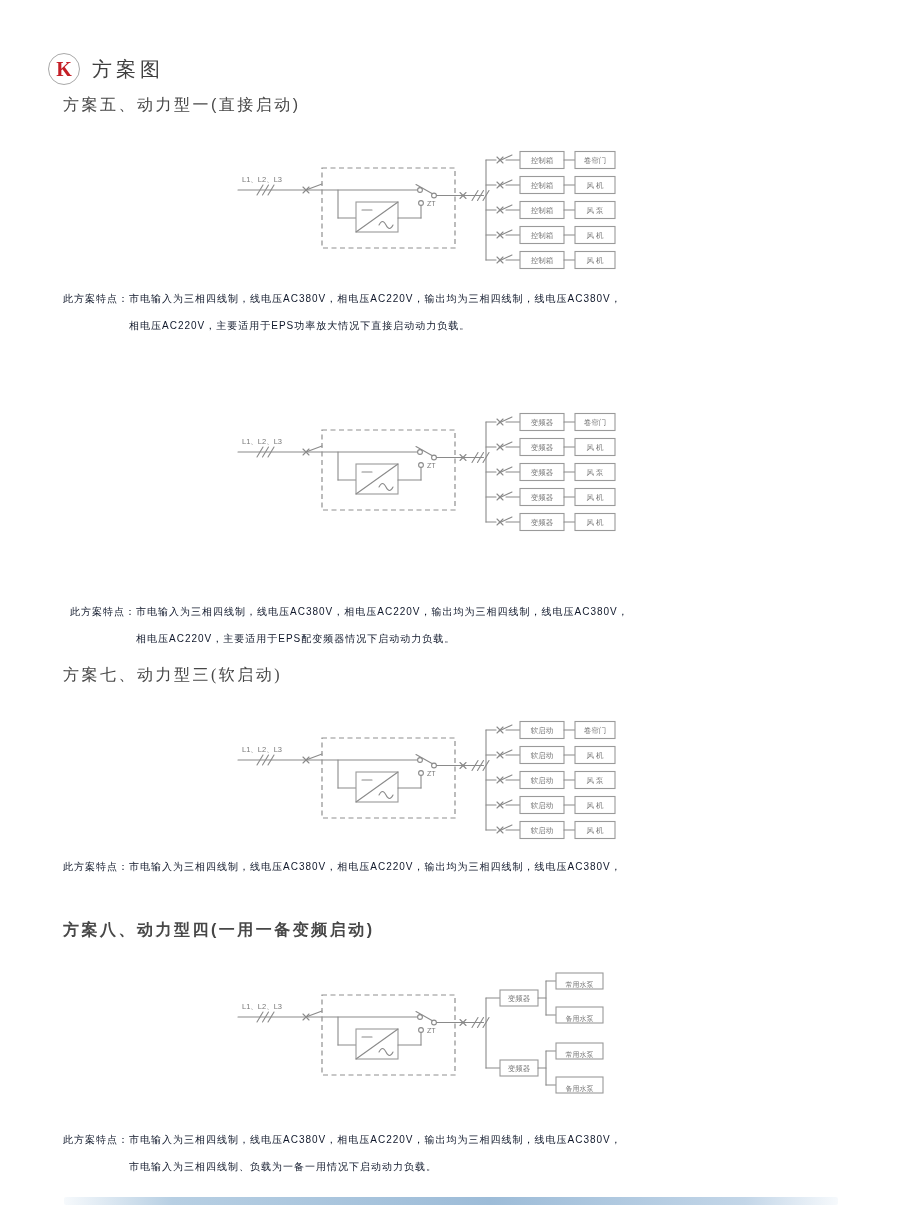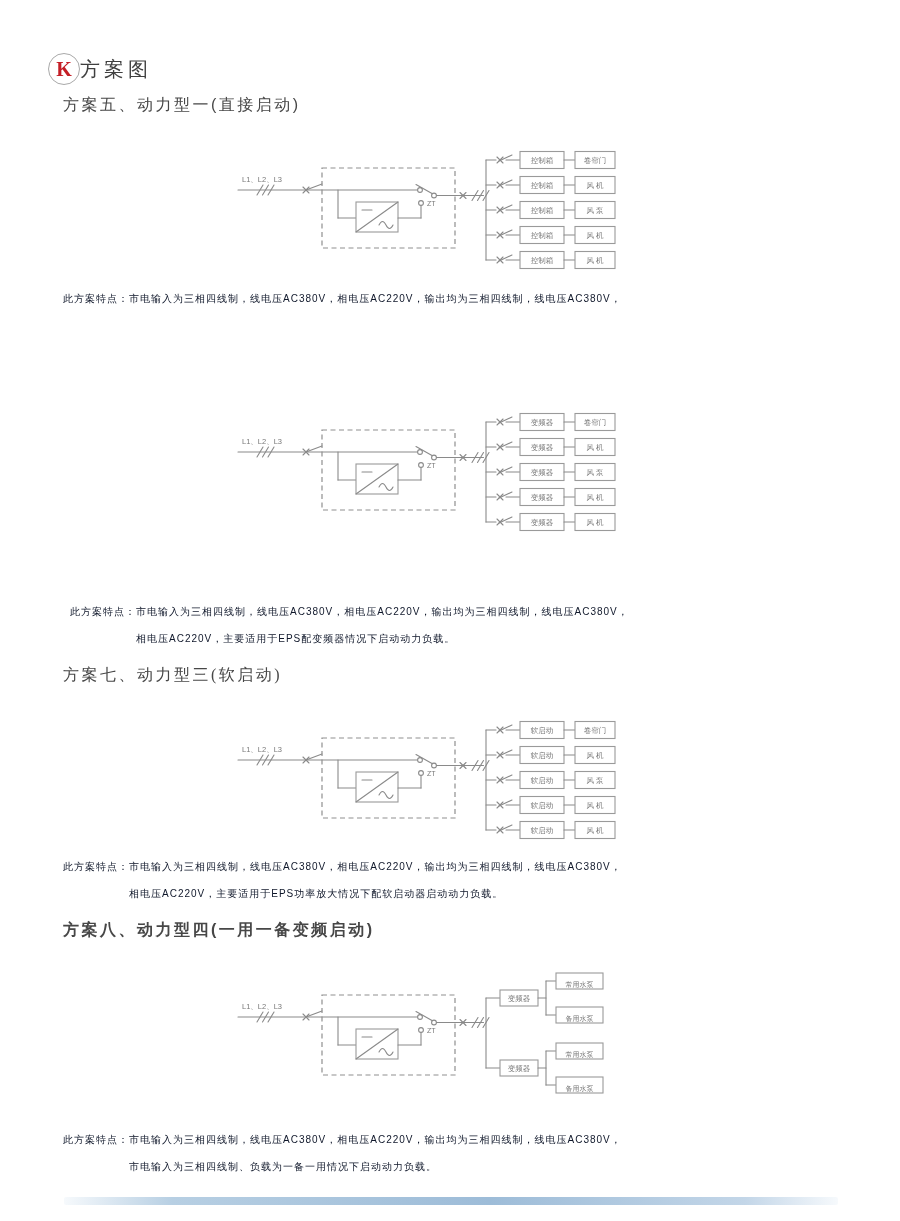--- a/index.html
+++ b/index.html
@@ -3,21 +3,21 @@
 <meta charset="utf-8">
 <style>
   html,body{margin:0;padding:0;background:#fff;}
   #page{position:relative;width:900px;height:1221px;background:#fff;overflow:hidden;
         font-family:"Liberation Sans",sans-serif;color:#4d4d4d;}
   
   .hdr{position:absolute;left:48px;top:53px;display:flex;align-items:center;}
   .klogo{width:30px;height:30px;border:1.3px solid #a9a9a9;border-radius:50%;
          display:flex;align-items:center;justify-content:center;
          font-family:"Liberation Serif",serif;font-size:20px;font-weight:bold;}
-  .ptitle{font-size:20px;letter-spacing:4px;color:#3f3f3f;}
+  .ptitle{margin-left:12px;font-size:20px;letter-spacing:4px;color:#3f3f3f;}
   
   .stitle{position:absolute;left:63px;font-size:16px;letter-spacing:2.5px;color:#474747;white-space:nowrap;text-align:right;}
   
   .diag{position:absolute;left:230px;}
   svg line, svg path{stroke:#8a8a8a;stroke-width:1.1;fill:none;stroke-linecap:round;}
   svg rect.db{fill:#ffffff;stroke:#9a9a9a;stroke-width:1.1;}
   svg rect.dashed{fill:none;stroke:#8f8f8f;stroke-width:1.2;stroke-dasharray:5 3.5;}
   svg circle{fill:#ffffff;stroke:#8a8a8a;stroke-width:1.1;}
   svg text{fill:#787878;font-family:"Liberation Sans",sans-serif;}
   
@@ -118,20 +118,21 @@
       <rect x="290" y="111.5" width="44" height="17" class="db"></rect>
       <text x="312" y="122.8" font-size="7.5" text-anchor="middle">控制箱</text>
       <line x1="334" y1="120" x2="345" y2="120"></line>
       <rect x="345" y="111.5" width="40" height="17" class="db"></rect>
       <text x="365" y="122.8" font-size="7.5" text-anchor="middle">风 机</text>
     </svg>
   <div class="feat" style="left:63px;top:285px;">
     <span class="lbl">此方案特点：</span>
     <span>
       <div>市电输入为三相四线制，线电压AC380V，相电压AC220V，输出均为三相四线制，线电压AC380V，</div>
+      <div>相电压AC220V，主要适用于EPS功率放大情况下直接启动动力负载。</div>
     </span>
   </div>
 
   <svg class="diag" style="top:402px;" width="430" height="135" viewBox="0 0 430 135">
       <text x="12" y="42" font-size="7.5" text-anchor="start">L1、L2、L3</text>
       <line x1="8" y1="50" x2="188" y2="50"></line>
       <line x1="27" y1="55" x2="33" y2="45"></line>
       <line x1="32.5" y1="55" x2="38.5" y2="45"></line>
       <line x1="38" y1="55" x2="44" y2="45"></line>
       <line x1="73" y1="47" x2="79" y2="53"></line>
@@ -296,21 +297,20 @@
       <rect x="290" y="111.5" width="44" height="17" class="db"></rect>
       <text x="312" y="122.8" font-size="7.5" text-anchor="middle">软启动</text>
       <line x1="334" y1="120" x2="345" y2="120"></line>
       <rect x="345" y="111.5" width="40" height="17" class="db"></rect>
       <text x="365" y="122.8" font-size="7.5" text-anchor="middle">风 机</text>
     </svg>
   <div class="feat" style="left:63px;top:853px;">
     <span class="lbl">此方案特点：</span>
     <span>
       <div>市电输入为三相四线制，线电压AC380V，相电压AC220V，输出均为三相四线制，线电压AC380V，</div>
-      <div>相电压AC220V，主要适用于EPS功率放大情况下配软启动器启动动力负载。</div>
     </span>
   </div>
 
   <div class="stitle" style="top:920px;font-weight:bold;">方案八、动力型四(一用一备变频启动)</div>
   <svg class="diag" style="top:967px;" width="430" height="140" viewBox="0 0 430 140">
       <text x="12" y="42" font-size="7.5" text-anchor="start">L1、L2、L3</text>
       <line x1="8" y1="50" x2="188" y2="50"></line>
       <line x1="27" y1="55" x2="33" y2="45"></line>
       <line x1="32.5" y1="55" x2="38.5" y2="45"></line>
       <line x1="38" y1="55" x2="44" y2="45"></line>

